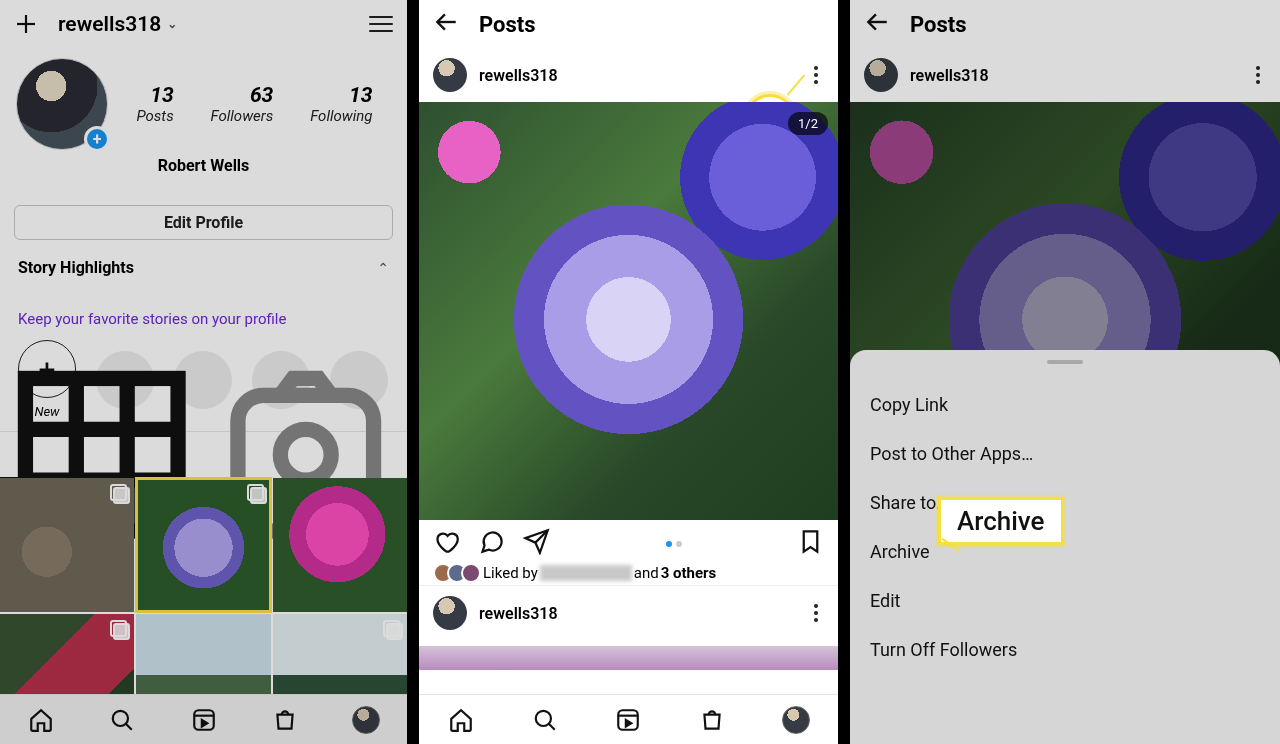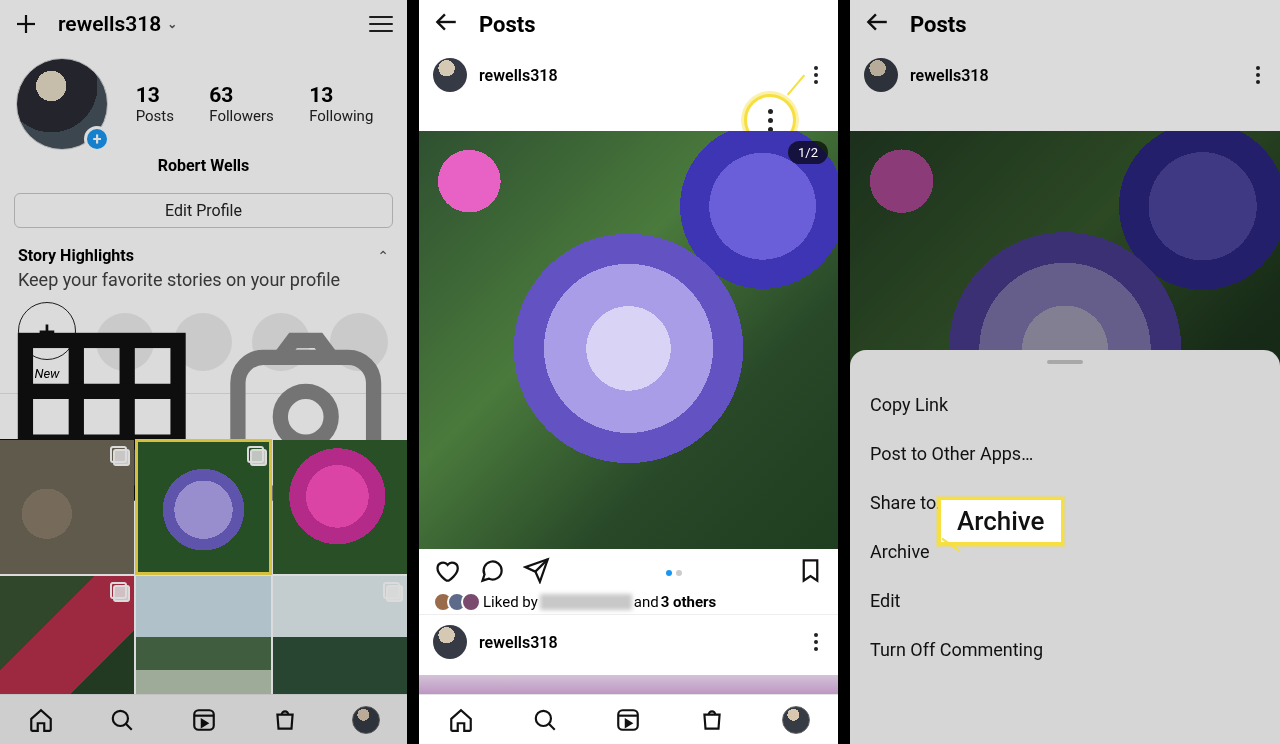--- a/index.html
+++ b/index.html
@@ -44,32 +44,32 @@
   .avatar-wrap{position:relative; width:92px; height:92px;}
   .avatar-big {
     width:92px; height:92px; border-radius:50%;
     background: radial-gradient(circle at 38% 30%, #e8dcc8 0 18%, #2a2c34 18% 55%, #45525b 55% 100%);
     border:1px solid #d8d8d8;
   }
   .av-plus{
     position:absolute; right:-2px; bottom:-2px; width:26px; height:26px; border-radius:50%;
     background:#1896f0; border:3px solid #fff; display:flex; align-items:center; justify-content:center; color:#fff; font-size:16px; font-weight:700;
   }
-  .stats{ flex:1; display:flex; justify-content:space-around; text-align:left; margin-left:10px;}
+  .stats{ flex:1; display:flex; justify-content:space-around; text-align:right; margin-left:10px;font-style:italic;}
   .stat-num{font-size:21px; font-weight:700;}
   .stat-lbl{font-size:15px; color:#222;}
   .fullname{padding:0 18px 14px; font-size:16px; font-weight:700;text-align:center;}
   .edit-btn{
-    margin:4px 14px 18px; border:1px solid #c8c8c8; border-radius:6px; text-align:center;
-    padding:7px 0; font-size:16px; font-weight:400; color:#222; background:#fff;
+    margin:16px 14px 18px; border:1px solid #c8c8c8; border-radius:6px; text-align:center;
+    padding:7px 0; font-size:16px; font-weight:700; color:#222; background:#fff;
   }
   .highlights-head{display:flex; padding:0 18px 4px; align-items:center;}
   .hl-title{font-size:16px; font-weight:700;}
   .hl-chev{margin-left:auto; font-size:14px; color:#555;}
-  .hl-sub{padding:0 18px 12px; font-size:18px; color:#404040;}
+  .hl-sub{padding:0 18px 12px; font-size:15px; color:#6d28d9;margin-top:29px;}
   .hl-row{display:flex; gap:20px; padding:0 18px 12px; align-items:center;}
   .hl-circle{
     width:58px; height:58px; border-radius:50%; background:#ececec;
   }
   .hl-new{
     width:58px; height:58px; border-radius:50%; border:1.5px solid #222;
     display:flex; align-items:center; justify-content:center; font-size:30px; color:#111; background:#fff;
   }
   .hl-new-wrap{display:flex; flex-direction:column; align-items:center; gap:6px;}
   .hl-new-lbl{font-size:13px;font-style:italic;}
@@ -107,21 +107,20 @@
   .post-user{font-size:16px; font-weight:600;}
   .dots{margin-left:auto; display:flex; flex-direction:column; gap:3px; padding:6px;}
   .dots span{width:4px;height:4px;border-radius:50%;background:#222;}
   .post-img{
     position:relative; height:418px;
     background:
       radial-gradient(circle at 50% 52%, #d9d4f6 0 14%, #a99de8 14% 28%, #6252c2 28% 38%, transparent 38%),
       radial-gradient(circle at 82% 18%, #6a5fd9 0 11%, #3d35b3 11% 17%, transparent 17%),
       radial-gradient(circle at 12% 12%, #e862c6 0 6%, transparent 6%),
       linear-gradient(135deg,#2e5030 0%, #4a7a3c 40%, #284828 70%, #1f3d1f 100%);
-    margin-top: 29px;
   }
   .counter{position:absolute; top:10px; right:10px; background:rgba(0,0,0,0.65); color:#fff; font-size:13px; padding:4px 10px; border-radius:12px;}
   .actions{display:flex; align-items:center; padding:8px 14px 4px; gap:18px;}
   .actions svg{width:27px;height:27px;}
   .save{margin-left:auto;}
   .pager{flex:1; display:flex; justify-content:center; gap:4px;}
   .pdot{width:6px;height:6px;border-radius:50%;background:#ccc;}
   .pdot.active{background:#1896f0;}
   .likes{display:flex; align-items:center; gap:2px; padding:0 14px 2px; font-size:15px;}
   .like-avs{display:flex;}
@@ -420,18 +419,18 @@
   </div>
   <div class="post-img"></div>
 
   <div class="sheet">
     <div class="sheet-handle"></div>
     <div class="sheet-item">Copy Link</div>
     <div class="sheet-item">Post to Other Apps…</div>
     <div class="sheet-item">Share to…</div>
     <div class="sheet-item">Archive</div>
     <div class="sheet-item">Edit</div>
-    <div class="sheet-item">Turn Off Commenting</div>
+    <div class="sheet-item">Turn Off Followers</div>
   </div>
 </div>
 
 <div class="ylabel">Archive</div>
 <div class="yline3"></div>
 
 </body></html>

